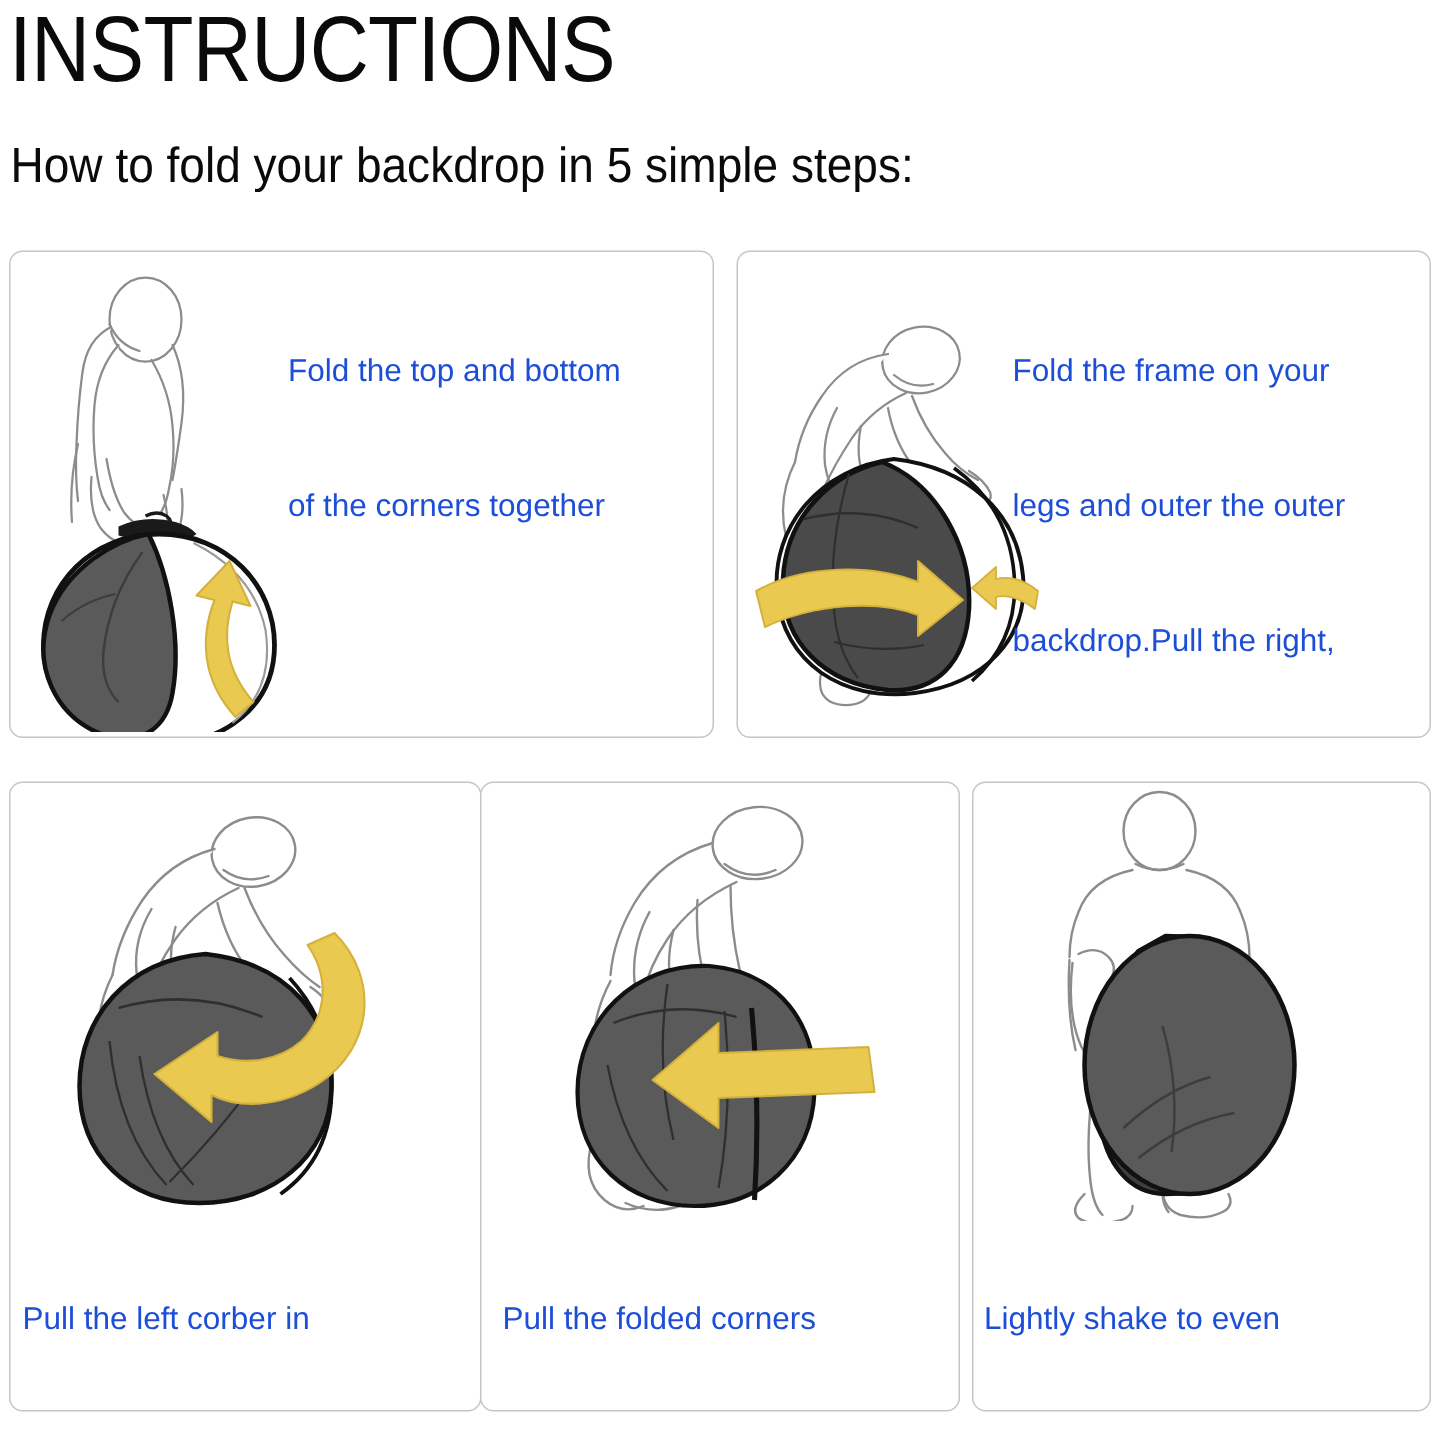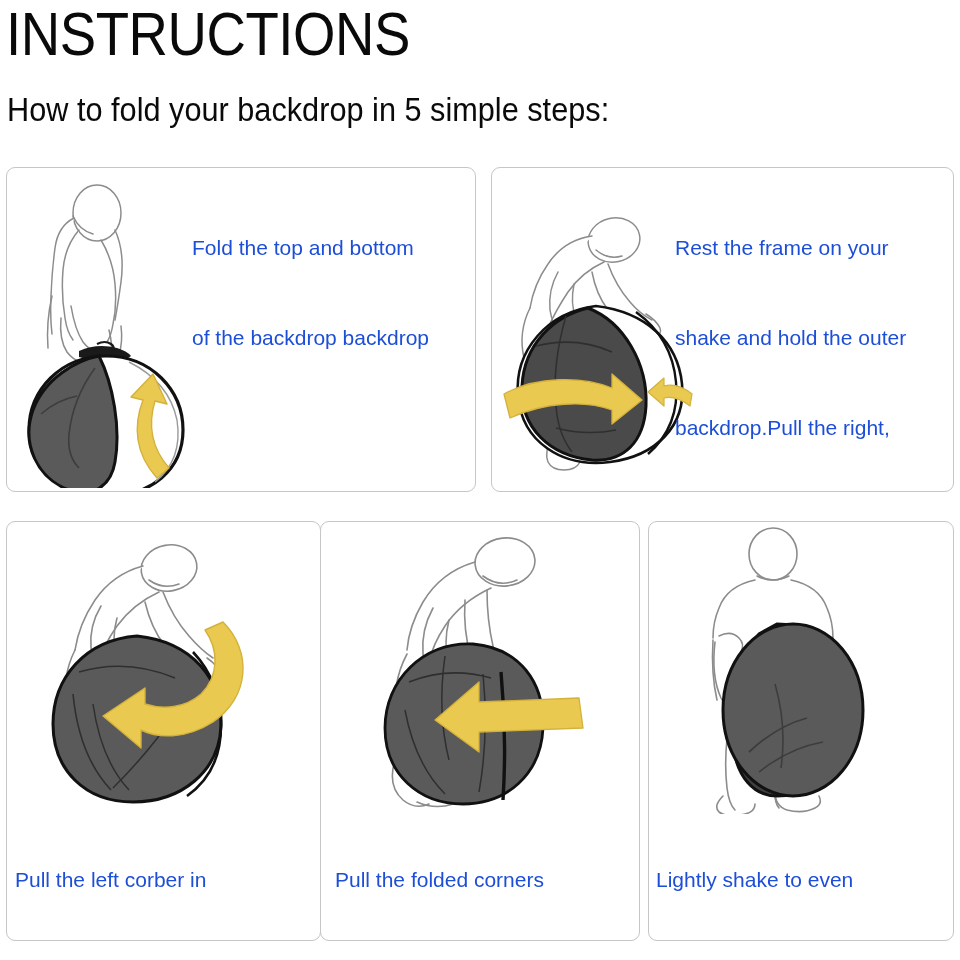--- a/index.html
+++ b/index.html
@@ -150,21 +150,21 @@
                  L120 219
                  L142 196
                  L156 226
                  L144 223
                  C137 246 139 268 158 290 Z" fill="#E9C94F" stroke="#D4B13C" stroke-width="1.4" stroke-linejoin="round"></path>
       </g>
     </svg>
 
     <div class="panel-text" id="text-1">
       <span class="body-line">Fold the top and bottom</span>
-      <span class="body-line">of the backdrop backdrop</span>
+      <span class="body-line">of the corners together</span>
       
     </div>
   </div>
 
   <div class="panel" id="panel-2">
     <svg class="panel-fig" id="fig-2" viewBox="0 0 200 300">
       <g fill="none" stroke="#8C8C8C" stroke-width="1.5" stroke-linecap="round" stroke-linejoin="round">
 
         <ellipse cx="118" cy="52" rx="26" ry="22" fill="#ffffff" transform="rotate(-12 118 52)"></ellipse>
         <path d="M100 62 q12 10 26 6"></path>
@@ -218,22 +218,22 @@
                  C186 198 176 196 168 198
                  L168 190
                  L152 204
                  L168 218
                  L168 210
                  C176 208 186 212 194 218 Z" fill="#E9C94F" stroke="#D4B13C" stroke-width="1.2" stroke-linejoin="round"></path>
       </g>
     </svg>
 
     <div class="panel-text" id="text-2">
-      <span class="body-line">Rest the frame on your</span>
-      <span class="body-line">shake and hold the outer</span>
+      <span class="body-line">Fold the frame on your</span>
+      <span class="body-line">legs and outer the outer</span>
       <span class="body-line">backdrop.Pull the right,</span>
       
       
     </div>
   </div>
 
   <div class="panel" id="panel-3">
     <svg class="panel-fig" id="fig-3" viewBox="0 0 270 290">
       <g fill="none" stroke="#8C8C8C" stroke-width="1.6" stroke-linecap="round" stroke-linejoin="round">
 

